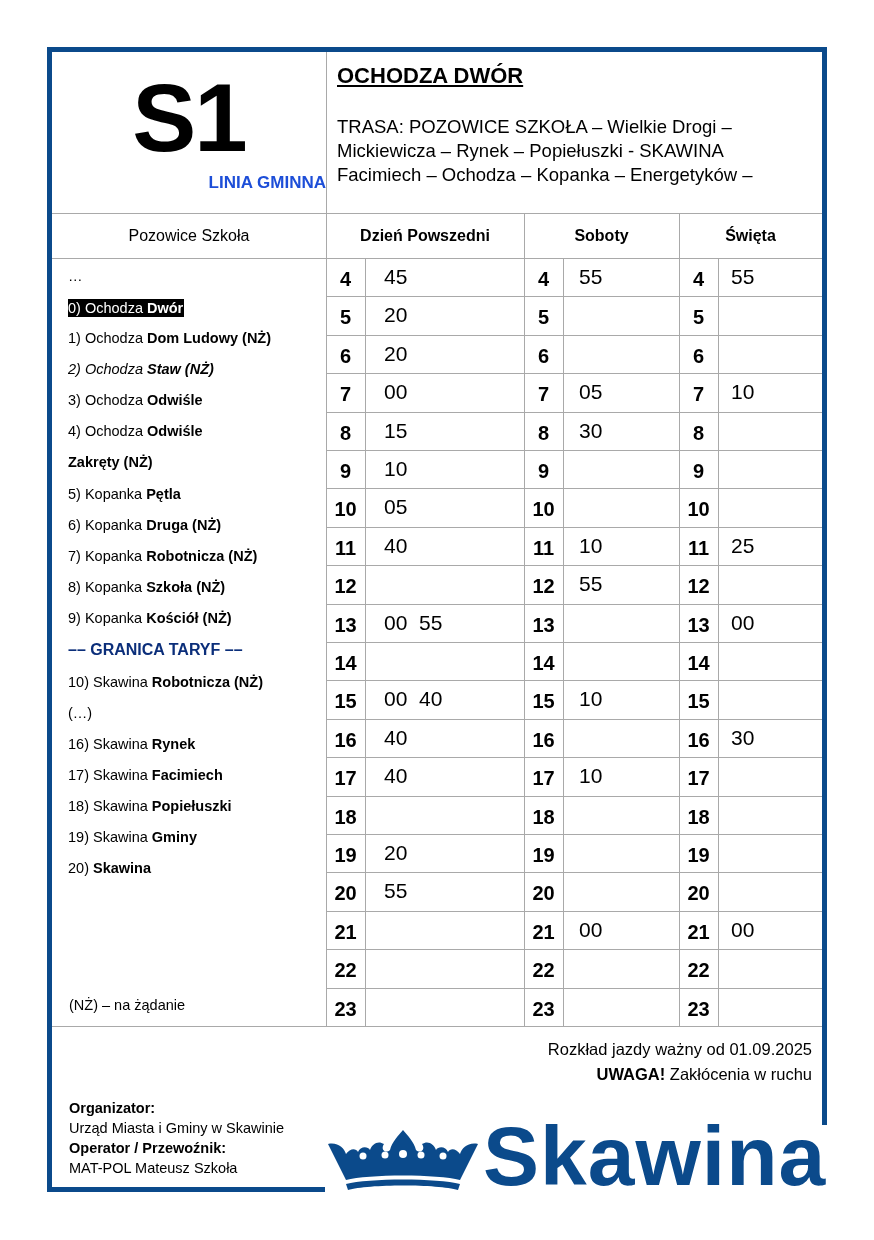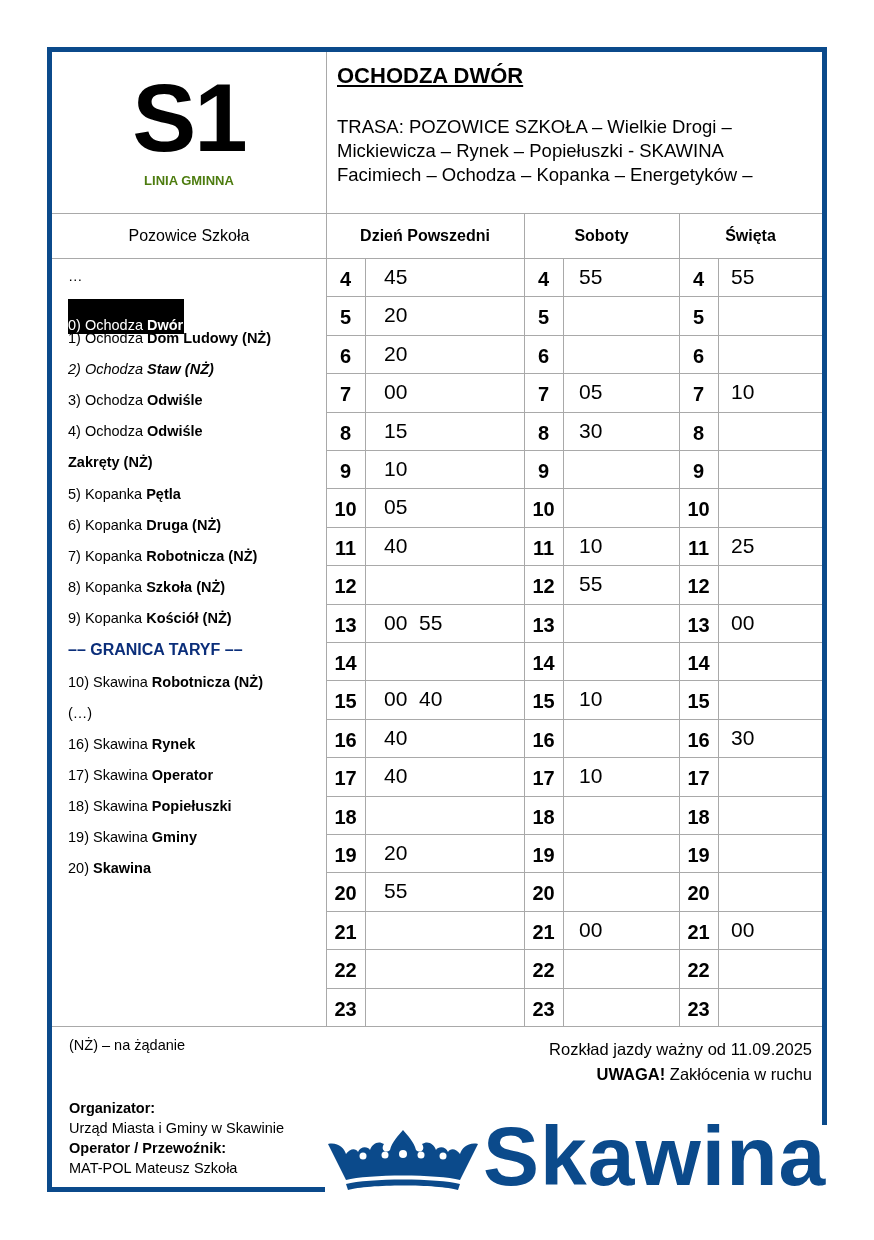--- a/index.html
+++ b/index.html
@@ -5,34 +5,34 @@
   html, body { margin: 0; padding: 0; background: #ffffff; }
   body { width: 874px; height: 1240px; position: relative; overflow: hidden;
          font-family: "Liberation Sans", sans-serif; color: #000; }
   .frame { position: absolute; left: 47px; top: 47px; width: 780px; height: 1145px;
            border: 5px solid #0b4a8b; border-right-width: 5px; box-sizing: border-box; }
   .line-h { position: absolute; height: 1px; background: #a9a9a9; }
   .line-v { position: absolute; width: 1px; background: #a9a9a9; }
 
   .s1 { position: absolute; left: 52px; top: 70px; width: 274px; text-align: center;
         font-size: 96px; font-weight: bold; letter-spacing: -2px; line-height: 1; }
-  .linia { position: absolute; left: 52px; top: 173px; width: 274px; text-align: center;
-           font-size: 13px; font-weight: bold; color: #4d7c0f; }
+  .linia { position: absolute; left: 52px; top: 173px; width: 274px; text-align: right;
+           font-size: 17px; font-weight: bold; color: #1d4ed8; }
   .stop-title { position: absolute; left: 337px; top: 63px; font-size: 22px; font-weight: bold;
                 text-decoration: underline; }
   .route { position: absolute; left: 337px; top: 115px; width: 480px; font-size: 18.5px; line-height: 24px; }
 
   .hdr { position: absolute; top: 214px; height: 44px; display: flex; align-items: center; justify-content: center;
          font-size: 16px; }
   .hdr.b { font-weight: bold; }
 
   .stops { position: absolute; left: 68px; top: 268px; width: 255px; font-size: 14.5px; }
   .stop { position: absolute; left: 0; white-space: nowrap; }
   .stop b { font-weight: bold; }
-  .stop.current { background: #000; color: #fff; padding: 18px 1px 1px 0; }
+  .stop.current { background: #000; color: #fff; padding: 1px 1px 1px 0; }
   .granica { color: #0b2e7a; font-weight: bold; font-size: 16px; }
 
   .hour { position: absolute; font-weight: bold; font-size: 20px; text-align: center; }
   .mins { position: absolute; font-size: 21px; white-space: pre; }
 
   .footer-right { position: absolute; right: 62px; top: 1037px; text-align: right; font-size: 16.5px; line-height: 25px; }
   .footer-left { position: absolute; left: 69px; top: 1098px; font-size: 14.5px; line-height: 20px; }
   .footer-left .b { font-weight: bold; }
   .logo-text { position: absolute; left: 483px; top: 1114px; font-size: 84px; font-weight: bold; color: #0b4a8b;
                letter-spacing: 1px; line-height: 1; }
@@ -77,26 +77,26 @@
     <div class="stop" style="top: 186px;"><span></span><b>Zakręty (NŻ)</b></div>
     <div class="stop" style="top: 218px;"><span>5) Kopanka </span><b>Pętla</b></div>
     <div class="stop" style="top: 249px;"><span>6) Kopanka </span><b>Druga (NŻ)</b></div>
     <div class="stop" style="top: 280px;"><span>7) Kopanka </span><b>Robotnicza (NŻ)</b></div>
     <div class="stop" style="top: 311px;"><span>8) Kopanka </span><b>Szkoła (NŻ)</b></div>
     <div class="stop" style="top: 342px;"><span>9) Kopanka </span><b>Kościół (NŻ)</b></div>
     <div class="stop granica" style="top: 373px;"><span></span><b>–– GRANICA TARYF ––</b></div>
     <div class="stop" style="top: 406px;"><span>10) Skawina </span><b>Robotnicza (NŻ)</b></div>
     <div class="stop" style="top: 437px;"><span>(…)</span><b></b></div>
     <div class="stop" style="top: 468px;"><span>16) Skawina </span><b>Rynek</b></div>
-    <div class="stop" style="top: 499px;"><span>17) Skawina </span><b>Operator</b></div>
+    <div class="stop" style="top: 499px;"><span>17) Skawina </span><b>Facimiech</b></div>
     <div class="stop" style="top: 530px;"><span>18) Skawina </span><b>Popiełuszki</b></div>
     <div class="stop" style="top: 561px;"><span>19) Skawina </span><b>Gminy</b></div>
     <div class="stop" style="top: 592px;"><span>20) </span><b>Skawina</b></div>
   </div>
-<div style="position:absolute; left:69px; top:997px; font-size:14.5px;margin-top:40px;">(NŻ) – na żądanie</div>
+<div style="position:absolute; left:69px; top:997px; font-size:14.5px;">(NŻ) – na żądanie</div>
 
 <div id="grid">
     <div class="hour" style="left: 326px; width: 39px; top: 268px;">4</div>
     <div class="mins" style="left: 384px; top: 265px;">45</div>
     <div class="hour" style="left: 524px; width: 39px; top: 268px;">4</div>
     <div class="mins" style="left: 579px; top: 265px;">55</div>
     <div class="hour" style="left: 679px; width: 39px; top: 268px;">4</div>
     <div class="mins" style="left: 731px; top: 265px;">55</div>
     <div class="line-h" style="left: 326px; top: 296px; width: 496px;"></div>
     <div class="hour" style="left: 326px; width: 39px; top: 306px;">5</div>
@@ -227,21 +227,21 @@
     <div class="line-h" style="left: 326px; top: 988px; width: 496px;"></div>
     <div class="hour" style="left: 326px; width: 39px; top: 998px;">23</div>
     <div class="mins" style="left: 384px; top: 995px;"></div>
     <div class="hour" style="left: 524px; width: 39px; top: 998px;">23</div>
     <div class="mins" style="left: 579px; top: 995px;"></div>
     <div class="hour" style="left: 679px; width: 39px; top: 998px;">23</div>
     <div class="mins" style="left: 731px; top: 995px;"></div>
   </div>
 
 <div class="footer-right">
-  <div>Rozkład jazdy ważny od 11.09.2025</div>
+  <div>Rozkład jazdy ważny od 01.09.2025</div>
   <div><b>UWAGA!</b><span> Zakłócenia w ruchu</span></div>
 </div>
 <div class="footer-left">
   <div class="b">Organizator:</div>
   <div>Urząd Miasta i Gminy w Skawinie</div>
   <div class="b">Operator / Przewoźnik:</div>
   <div>MAT-POL Mateusz Szkoła</div>
 </div>
 
 <div style="position:absolute; left:325px; top:1125px; width:549px; height:75px; background:#fff;"></div>

